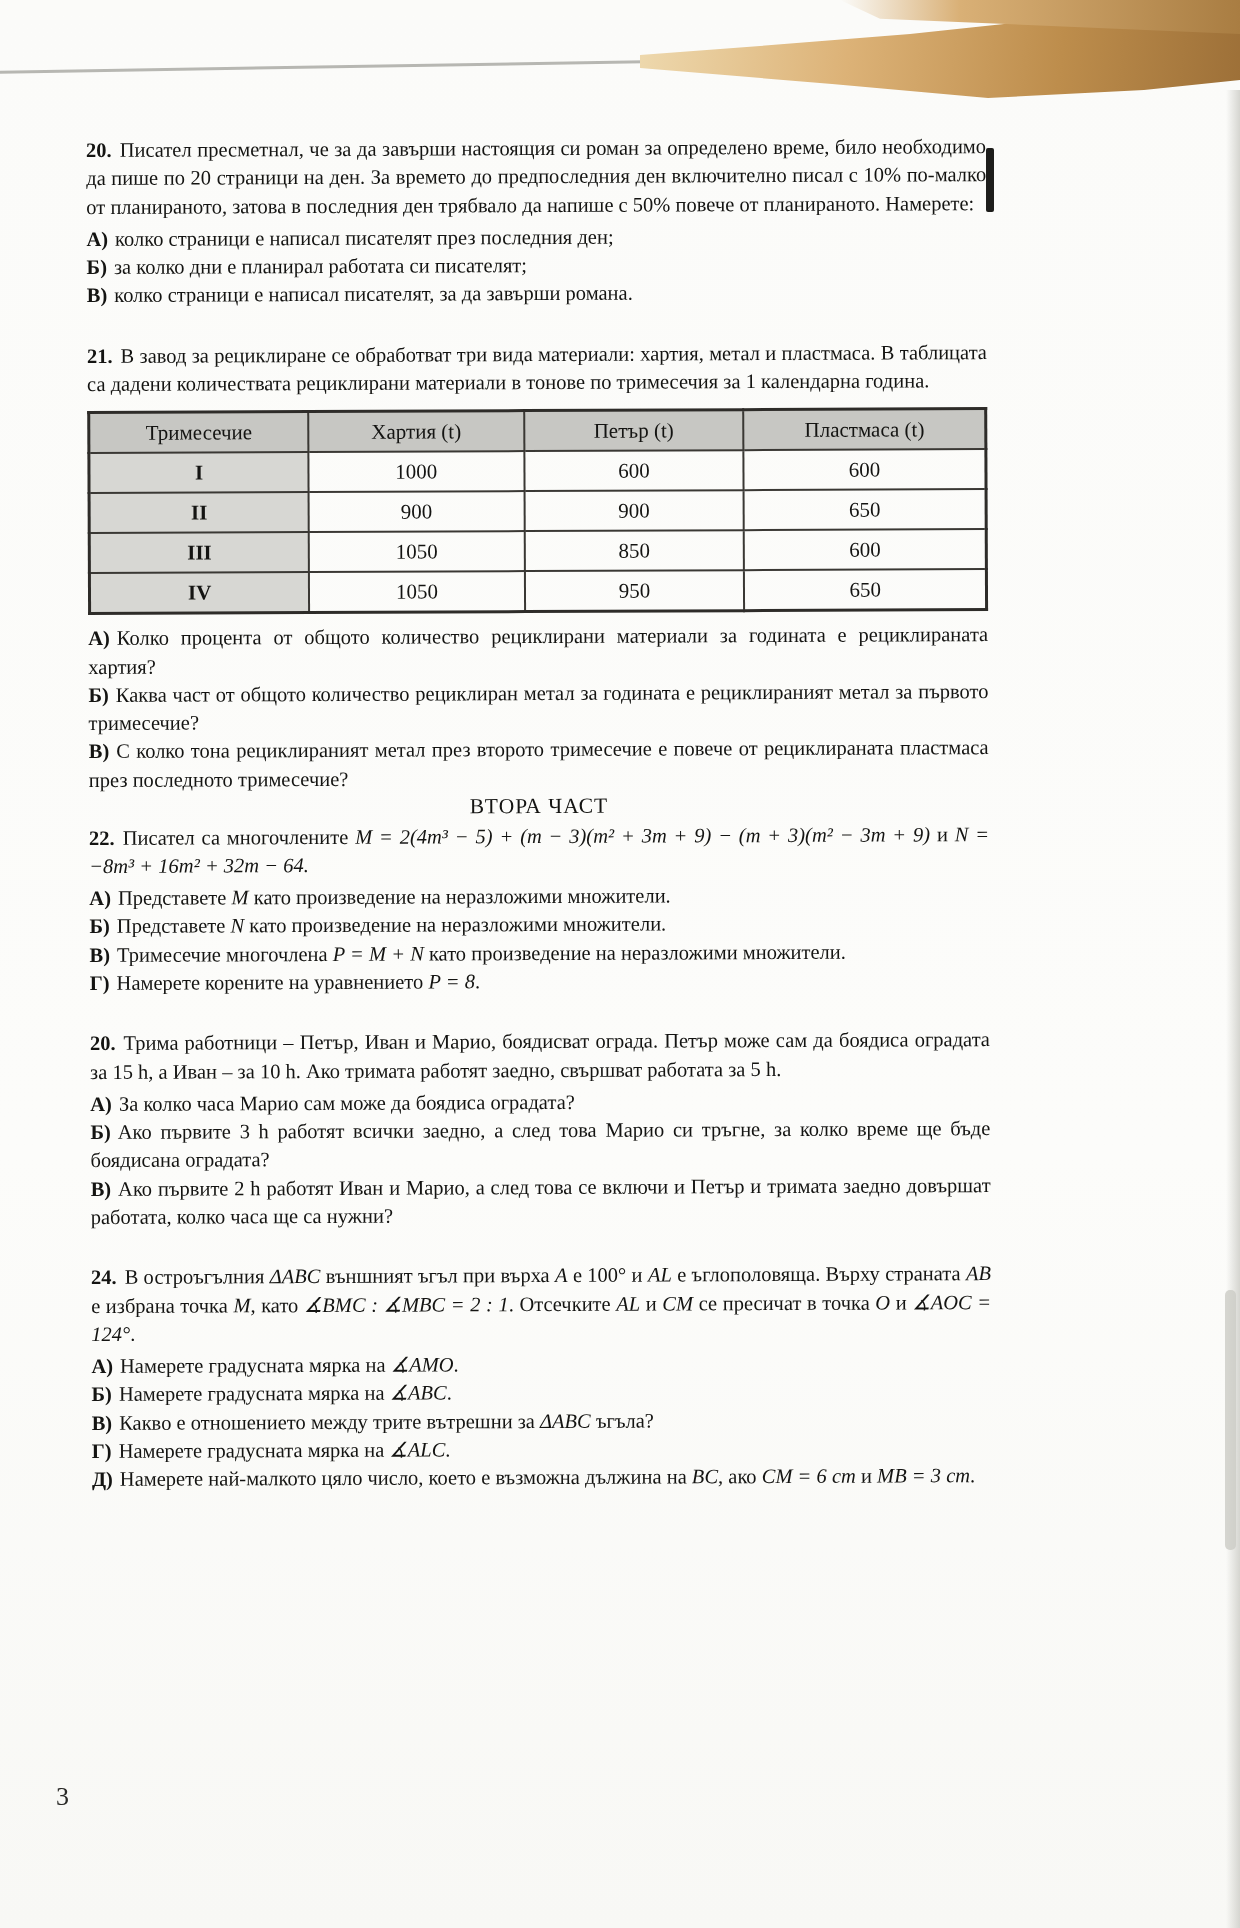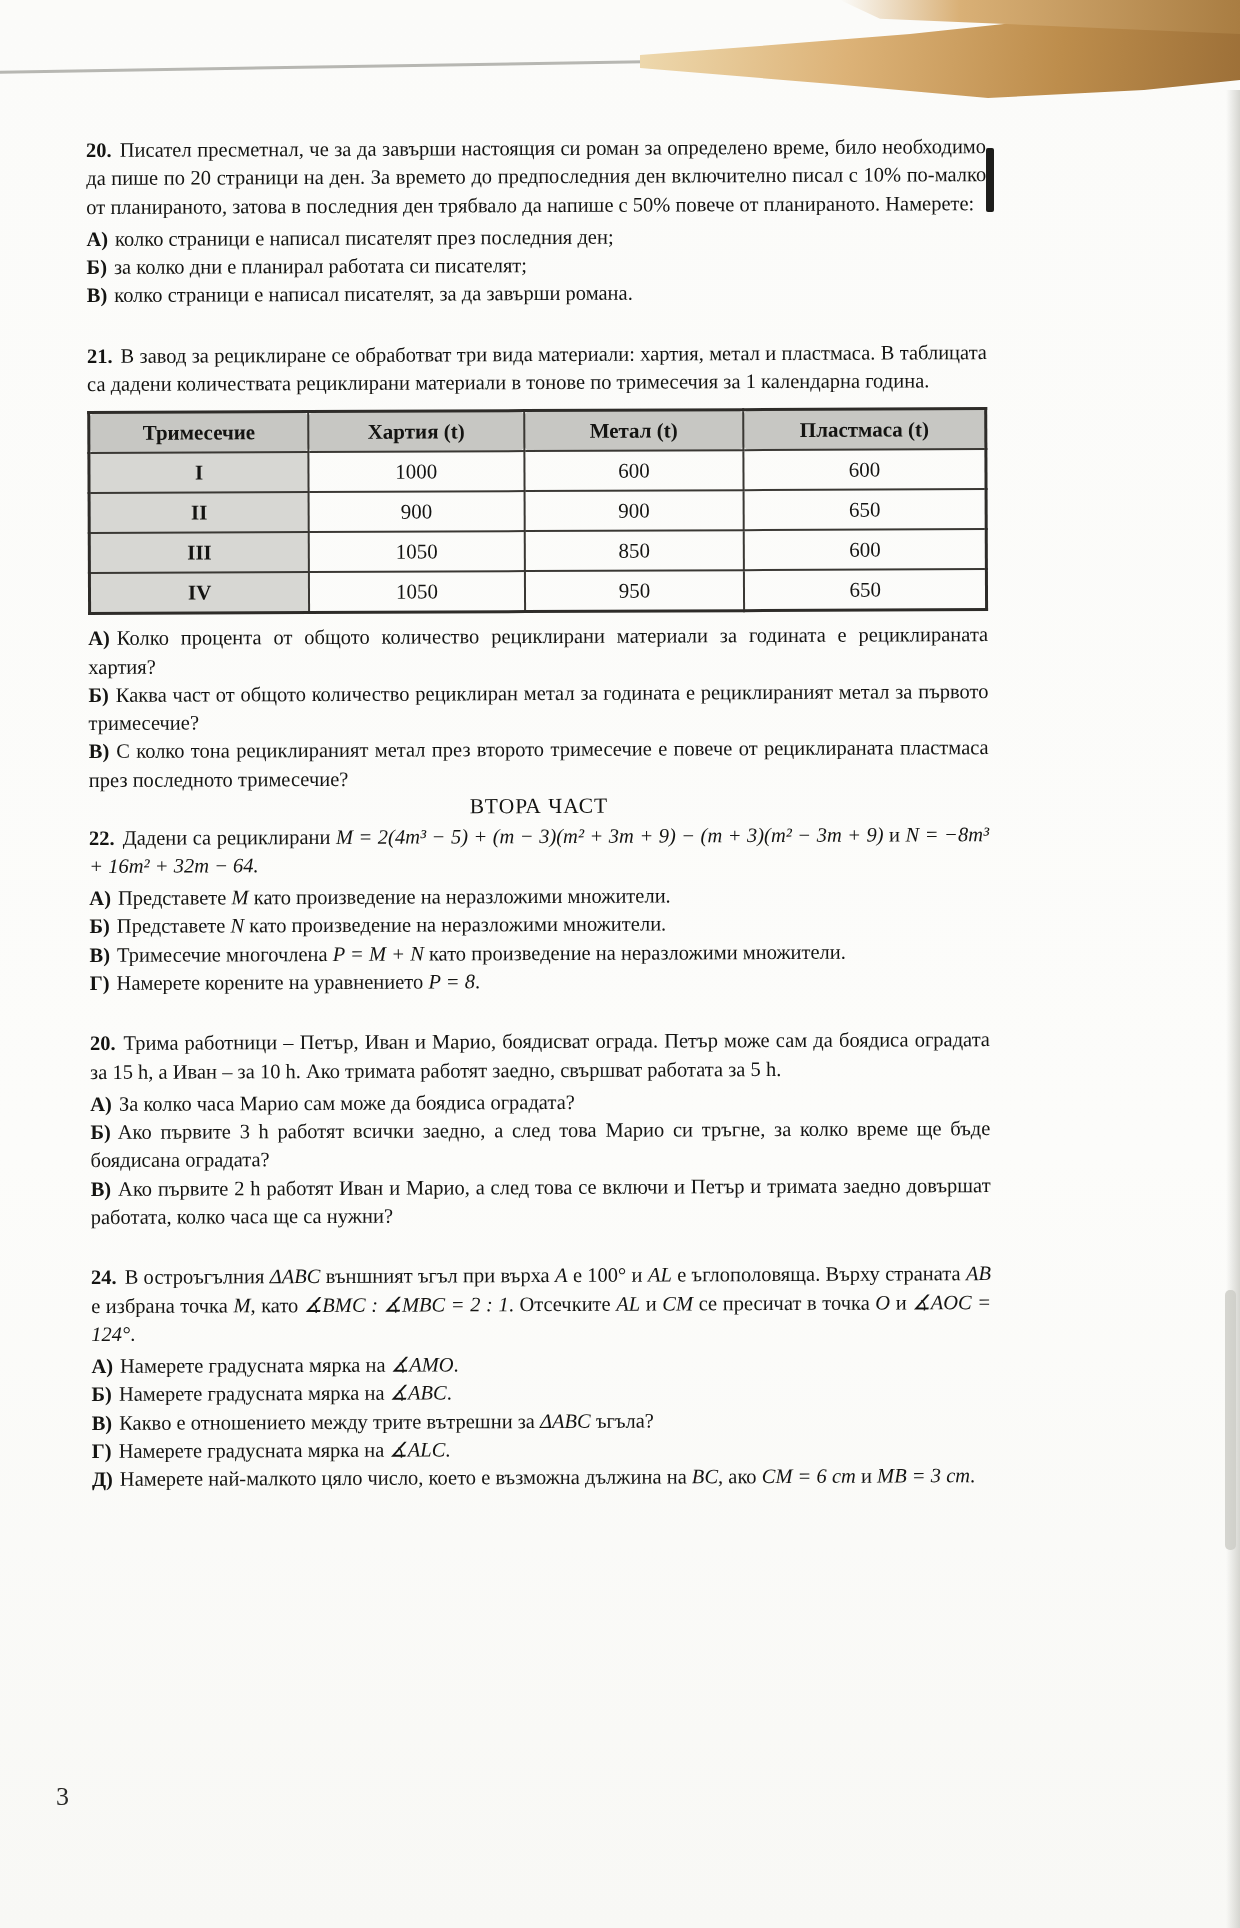--- a/index.html
+++ b/index.html
@@ -34,21 +34,21 @@
   .pnum { font-weight:bold; margin-right:8px; }
   .items { margin-top:4px; }
   .item { margin:5px 0; }
   .lbl { font-weight:bold; margin-right:7px; }
   .section-heading { text-align:center; font-size:21.5px; letter-spacing:1px;
     margin:40px 0 34px; font-weight:500; }
   .rtable { width:100%; border-collapse:collapse; margin:13px 0 9px;
     border:3px solid #2e2c29; }
   .rtable th, .rtable td { border:2px solid #3a3834; text-align:center;
     font-size:21px; padding:4px 4px; height:30px; }
-  .rtable thead th { background:#c7c7c3; font-weight:bold;border-radius:6px; }
+  .rtable thead th { background:#c7c7c3; font-weight:normal; }
   .rtable td.qcol { background:#d7d7d3; font-weight:bold; }
   .col-q { width:24.5%; } .col-p { width:24%; } .col-m { width:24.5%; } .col-pl { width:27%; }
   .page-number { position:absolute; left:56px; top:1782px; font-size:26px;
     color:#2a2a28; z-index:3; }
 </style>
 </head>
 <body>
 
 <div class="page">
 
@@ -71,21 +71,21 @@
     </div>
 
     <div class="problem">
       <p><b class="pnum">21.</b><span>В завод за рециклиране се обработват три вида материали: хартия, метал и пластмаса. В таблицата са дадени количествата рециклирани материали в тонове по тримесечия за 1 календарна година.</span></p>
 
       <table class="rtable">
         <thead>
           <tr>
             <th class="col-q">Тримесечие</th>
             <th class="col-p">Хартия (t)</th>
-            <th class="col-m">Метал (t)</th>
+            <th class="col-m">Петър (t)</th>
             <th class="col-pl">Пластмаса (t)</th>
           </tr>
         </thead>
         <tbody>
           <tr>
             <td class="qcol">I</td>
             <td>1000</td>
             <td>600</td>
             <td>600</td>
           </tr>
@@ -113,21 +113,21 @@
       <div class="items">
         <p class="item"><b class="lbl">А)</b><span>Колко процента от общото количество рециклирани материали за годината е рециклираната хартия?</span></p>
         <p class="item"><b class="lbl">Б)</b><span>Каква част от общото количество рециклиран метал за годината е рециклираният метал за първото тримесечие?</span></p>
         <p class="item"><b class="lbl">В)</b><span>С колко тона рециклираният метал през второто тримесечие е повече от рециклираната пластмаса през последното тримесечие?</span></p>
       </div>
     </div>
 
     <p class="section-heading">ВТОРА ЧАСТ</p>
 
     <div class="problem" style="margin-top:0;">
-      <p><b class="pnum">22.</b><span><span>Дадени са рециклирани </span><i>M = 2(4m³ − 5) + (m − 3)(m² + 3m + 9) − (m + 3)(m² − 3m + 9)</i><span> и </span><i>N = −8m³ + 16m² + 32m − 64.</i></span></p>
+      <p><b class="pnum">22.</b><span><span>Писател са многочлените </span><i>M = 2(4m³ − 5) + (m − 3)(m² + 3m + 9) − (m + 3)(m² − 3m + 9)</i><span> и </span><i>N = −8m³ + 16m² + 32m − 64.</i></span></p>
       <div class="items">
         <p class="item"><b class="lbl">А)</b><span><span>Представете </span><i>M</i><span> като произведение на неразложими множители.</span></span></p>
         <p class="item"><b class="lbl">Б)</b><span><span>Представете </span><i>N</i><span> като произведение на неразложими множители.</span></span></p>
         <p class="item"><b class="lbl">В)</b><span><span>Тримесечие многочлена </span><i>P = M + N</i><span> като произведение на неразложими множители.</span></span></p>
         <p class="item"><b class="lbl">Г)</b><span><span>Намерете корените на уравнението </span><i>P = 8</i><span>.</span></span></p>
       </div>
     </div>
 
     <div class="problem">
       <p><b class="pnum">20.</b><span>Трима работници – Петър, Иван и Марио, боядисват ограда. Петър може сам да боядиса оградата за 15 h, а Иван – за 10 h. Ако тримата работят заедно, свършват работата за 5 h.</span></p>

